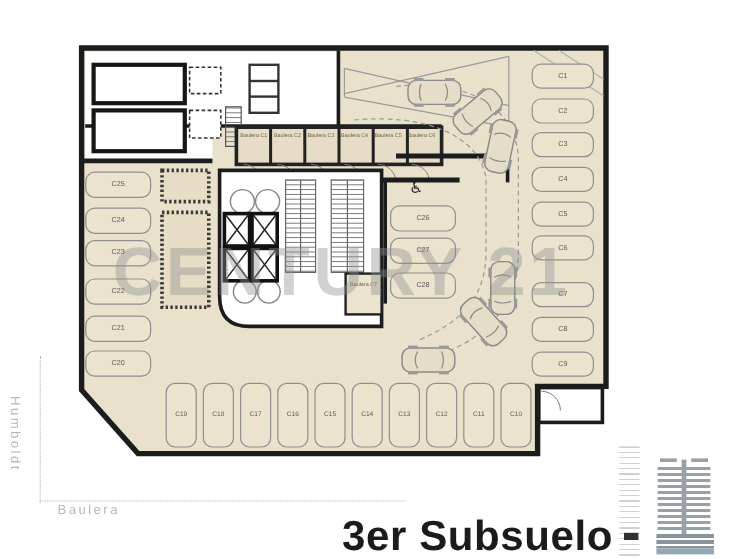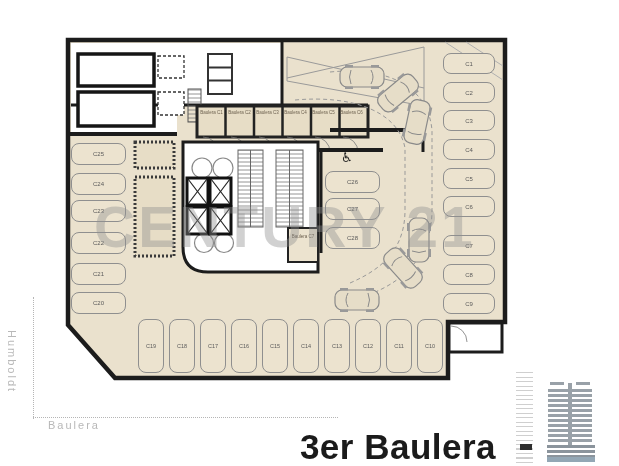--- a/index.html
+++ b/index.html
@@ -211,21 +211,21 @@
 
   <span id="wheelchair">♿</span>
 
   <div id="watermark">CENTURY 21</div>
 
   <div class="dotv"></div>
   <div class="doth"></div>
   <div class="street" id="street-left">Humboldt</div>
   <div class="street" id="street-bottom">Baulera</div>
 
-  <div id="title">3er Baulera</div>
+  <div id="title">3er Subsuelo</div>
 
   <div id="floor-list">
     <div id="floor-marker"></div>
   </div>
   <div id="bld">
     <div class="roof1"></div>
     <div class="roof2"></div>
     <div class="tower"></div>
     <div class="tcore"></div>
     <div class="base"></div>

